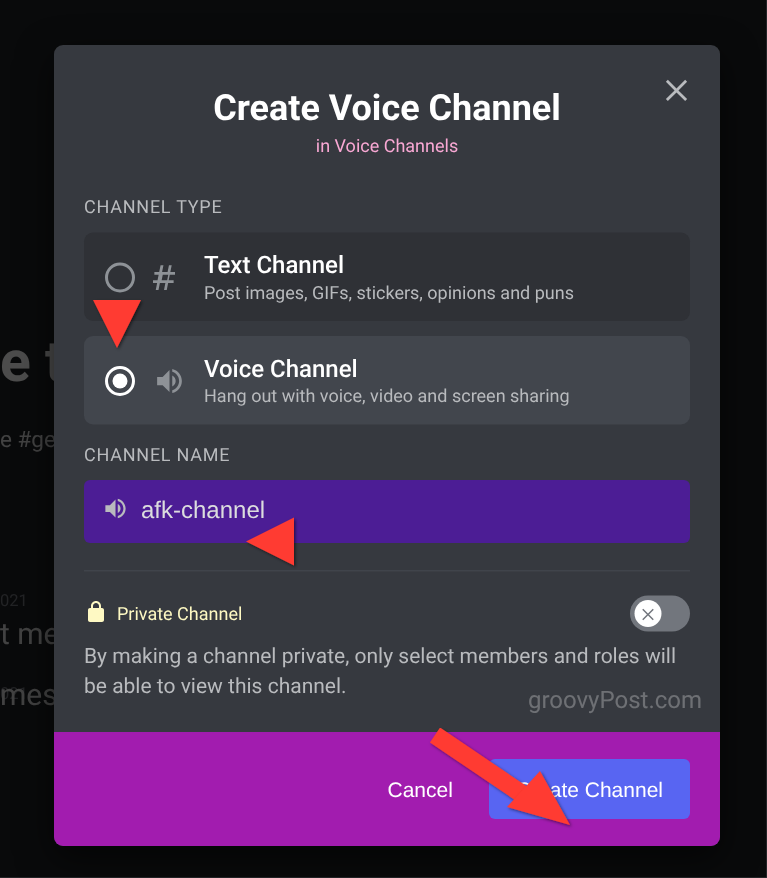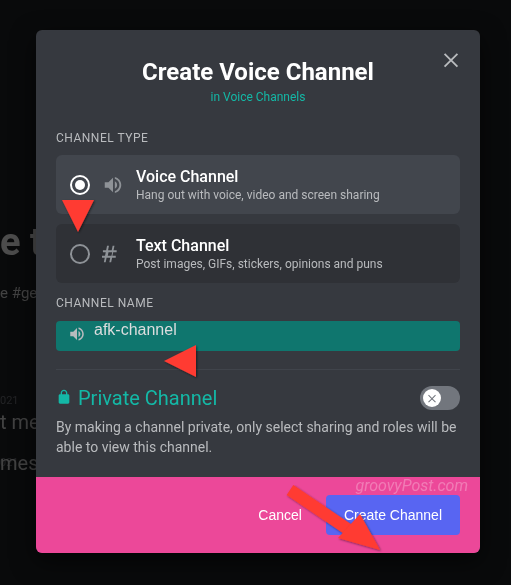--- a/index.html
+++ b/index.html
@@ -43,21 +43,21 @@
     .modal-header {
       text-align: center;
       padding: 28px 20px 14px;
     }
     .modal-title {
       color: #fff;
       font-size: 24px;
       font-weight: 700;
     }
     .modal-subtitle {
-      color: #14b8a6;
+      color: #f9a8d4;
       font-size: 12px;
       margin-top: 4px;
     }
     .section-label {
       color: #b9bbbe;
       font-size: 12px;
       font-weight: 400;
       letter-spacing: 0.5px;
       text-transform: uppercase;
       padding: 0 20px;
@@ -116,24 +116,24 @@
       color: #b9bbbe;
       font-size: 12px;
       margin-top: 2px;
     }
     .input-wrap {
       margin: 0 20px 18px;
       position: relative;
     }
     .name-input {
       width: 100%;
-      background: #0f766e;
+      background: #4c1d95;
       border: none;
       border-radius: 4px;
-      padding: 0 12px 12px 38px;
+      padding: 12px 12px 12px 38px;
       color: #dcddde;
       font-size: 16px;
       outline: none;
     }
     .input-icon {
       position: absolute;
       left: 12px;
       top: 50%;
       transform: translateY(-50%);
       color: #b9bbbe;
@@ -146,22 +146,22 @@
     .private-row {
       display: flex;
       align-items: center;
       justify-content: space-between;
       padding: 0 20px;
     }
     .private-left {
       display: flex;
       align-items: center;
       gap: 6px;
-      color: #14b8a6;
-      font-size: 20px;
+      color: #fef9c3;
+      font-size: 12px;
     }
     .toggle {
       width: 40px;
       height: 24px;
       background: #72767d;
       border-radius: 12px;
       position: relative;
       cursor: pointer;
     }
     .toggle-knob {
@@ -174,21 +174,21 @@
       align-items: center;
       justify-content: center;
     }
     .private-desc {
       color: #b9bbbe;
       font-size: 14px;
       padding: 8px 20px 20px;
       line-height: 1.4;
     }
     .footer {
-      background: #ec4899;
+      background: #a21caf;
       padding: 18px 20px;
       display: flex;
       justify-content: flex-end;
       align-items: center;
       gap: 16px;
     }
     .btn-cancel {
       background: none;
       border: none;
       color: #fff;
@@ -202,23 +202,22 @@
       color: #fff;
       font-size: 14px;
       font-weight: 500;
       padding: 12px 18px;
       border-radius: 4px;
       cursor: pointer;
     }
     .watermark {
       position: absolute;
       right: 12px;
-      bottom: 58px;
+      bottom: 88px;
       color: rgba(255,255,255,0.28);
-      font-style: italic;
       font-size: 16px;
       pointer-events: none;
     }
     .arrow {
       position: absolute;
       pointer-events: none;
     }
   </style>
 </head>
 <body>
@@ -240,43 +239,43 @@
   </div>
 
   <div class="modal-header">
     <div class="modal-title">Create Voice Channel</div>
     <div class="modal-subtitle">in Voice Channels</div>
   </div>
 
   <div class="section-label">CHANNEL TYPE</div>
 
   <div class="option-list">
+    <div class="option">
+      <div class="radio"></div>
+      <div class="type-icon">
+        <svg width="22" height="22" viewBox="0 0 24 24">
+            <path fill="currentColor" d="M5.5 3l-1 5H1v2h3.1l-.8 4H0v2h3l-1 5h2l1-5h4l-1 5h2l1-5h4v-2h-3.6l.8-4H16V8h-3.4l1-5h-2l-1 5h-4l1-5h-2zm1.6 7h4l-.8 4h-4l.8-4z"></path>
+          </svg>
+      </div>
+      <div class="option-text">
+        <div class="option-title">Text Channel</div>
+        <div class="option-desc">Post images, GIFs, stickers, opinions and puns</div>
+      </div>
+    </div>
+
     <div class="option selected">
       <div class="radio"></div>
       <div class="type-icon">
         <svg width="22" height="22" viewBox="0 0 24 24">
             <path fill="currentColor" d="M3 9v6h4l5 5V4L7 9H3zm13.5 3c0-1.77-1.02-3.29-2.5-4.03v8.05c1.48-.73 2.5-2.25 2.5-4.02zM14 3.23v2.06c2.89.86 5 3.54 5 6.71s-2.11 5.85-5 6.71v2.06c4.01-.91 7-4.49 7-8.77s-2.99-7.86-7-8.77z"></path>
           </svg>
       </div>
       <div class="option-text">
         <div class="option-title">Voice Channel</div>
         <div class="option-desc">Hang out with voice, video and screen sharing</div>
-      </div>
-    </div>
-
-    <div class="option">
-      <div class="radio"></div>
-      <div class="type-icon">
-        <svg width="22" height="22" viewBox="0 0 24 24">
-            <path fill="currentColor" d="M5.5 3l-1 5H1v2h3.1l-.8 4H0v2h3l-1 5h2l1-5h4l-1 5h2l1-5h4v-2h-3.6l.8-4H16V8h-3.4l1-5h-2l-1 5h-4l1-5h-2zm1.6 7h4l-.8 4h-4l.8-4z"></path>
-          </svg>
-      </div>
-      <div class="option-text">
-        <div class="option-title">Text Channel</div>
-        <div class="option-desc">Post images, GIFs, stickers, opinions and puns</div>
       </div>
     </div>
   </div>
 
   <div class="section-label">CHANNEL NAME</div>
 
   <div class="input-wrap">
     <span class="input-icon">
       <svg width="18" height="18" viewBox="0 0 24 24">
           <path fill="currentColor" d="M3 9v6h4l5 5V4L7 9H3zm13.5 3c0-1.77-1.02-3.29-2.5-4.03v8.05c1.48-.73 2.5-2.25 2.5-4.02zM14 3.23v2.06c2.89.86 5 3.54 5 6.71s-2.11 5.85-5 6.71v2.06c4.01-.91 7-4.49 7-8.77s-2.99-7.86-7-8.77z"></path>
@@ -298,21 +297,21 @@
     </div>
     <div class="toggle">
       <div class="toggle-knob">
         <svg width="12" height="12" viewBox="0 0 24 24">
             <path fill="#72767d" d="M18.3 5.71L12 12.01l-6.3-6.3-1.41 1.41 6.3 6.3-6.3 6.29 1.41 1.41 6.3-6.29 6.3 6.29 1.41-1.41-6.3-6.29 6.3-6.3z"></path>
           </svg>
       </div>
     </div>
   </div>
 
-  <div class="private-desc">By making a channel private, only select sharing and roles will be able to view this channel.</div>
+  <div class="private-desc">By making a channel private, only select members and roles will be able to view this channel.</div>
 
   <div class="footer">
     <button class="btn-cancel">Cancel</button>
     <button class="btn-primary">Create Channel</button>
   </div>
 
   <div class="watermark">groovyPost.com</div>
 </div>
 
 <svg class="arrow" style="left:54px;top:148px" width="48" height="90" viewBox="0 0 48 90">

